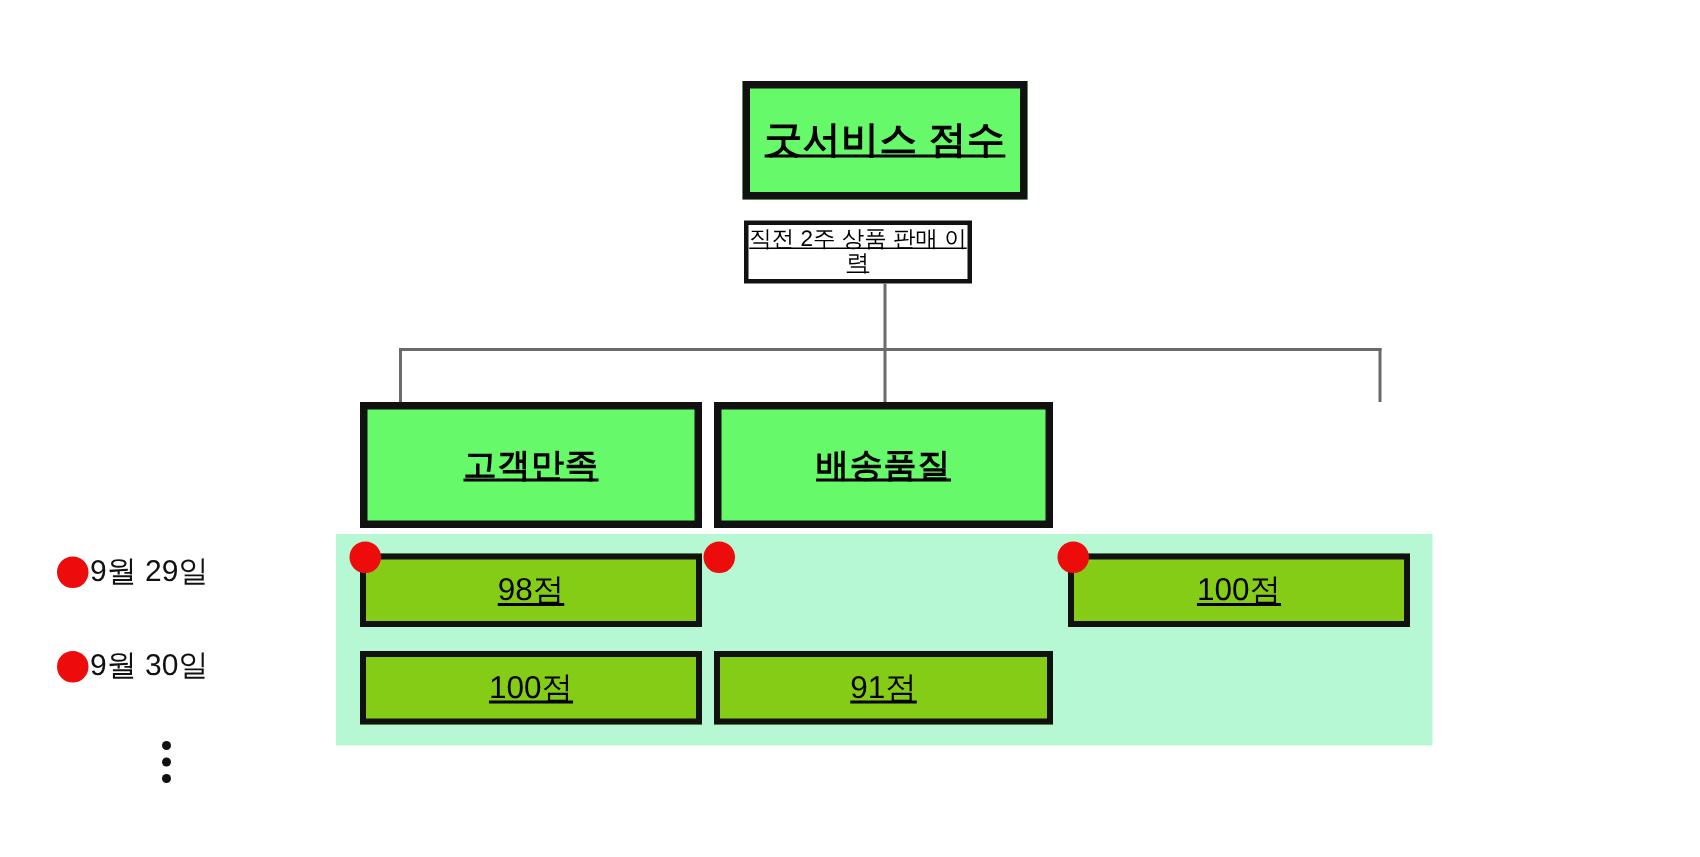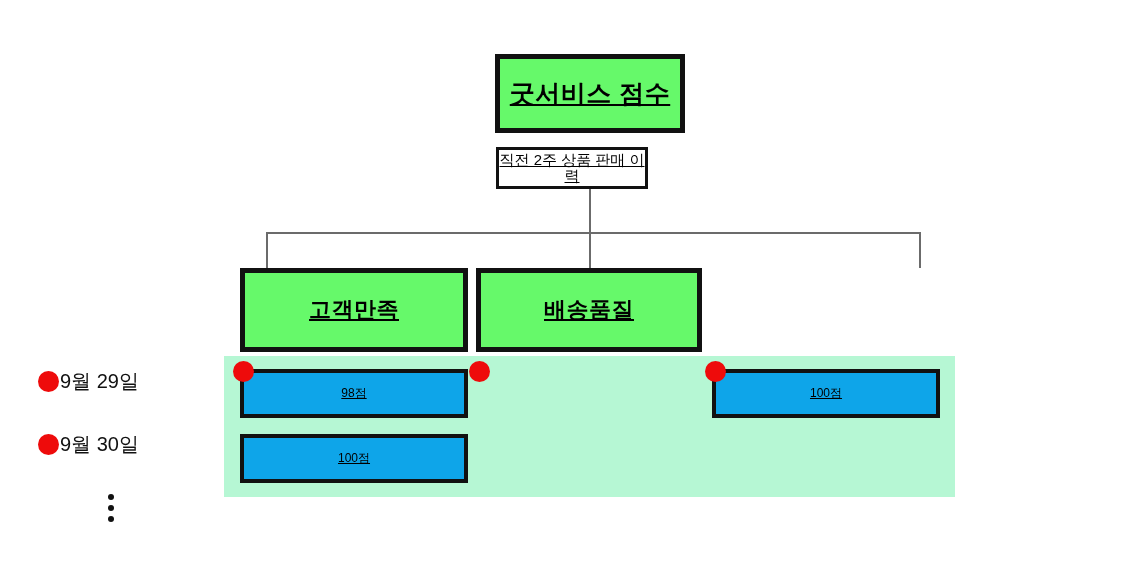--- a/index.html
+++ b/index.html
@@ -116,23 +116,23 @@
     left: 224px;
     top: 356px;
     width: 731px;
     height: 141px;
     background: #b6f7d4;
   }
 
   
   .score-box {
     height: 49px;
-    font-size: 12px;
+    font-size: 21px;
     border-width: 4px;
-    background: #0ea5e9;
+    background: #84cc16;
   }
   .score-row-0 { top: 369px; }
   .score-row-1 { top: 434px; }
 
   
   .dot {
     position: absolute;
     width: 21px;
     height: 21px;
     border-radius: 50%;
@@ -203,20 +203,21 @@
 
   <div class="box green cat-box col-0">고객만족</div>
   <div class="box green cat-box col-1">배송품질</div>
 
   <div id="highlight-band"></div>
 
   <div class="box score-box col-0 score-row-0">98점</div>
   <div class="box score-box col-2 score-row-0">100점</div>
 
   <div class="box score-box col-0 score-row-1">100점</div>
+  <div class="box score-box col-1 score-row-1">91점</div>
 
   <div class="dot dot-marker-row dot-c0"></div>
   <div class="dot dot-marker-row dot-c1"></div>
   <div class="dot dot-marker-row dot-c2"></div>
 
   <div class="date-legend" id="legend-0">
     <span class="legend-dot"></span>
     <span class="legend-text">9월 29일</span>
   </div>
   <div class="date-legend" id="legend-1">

